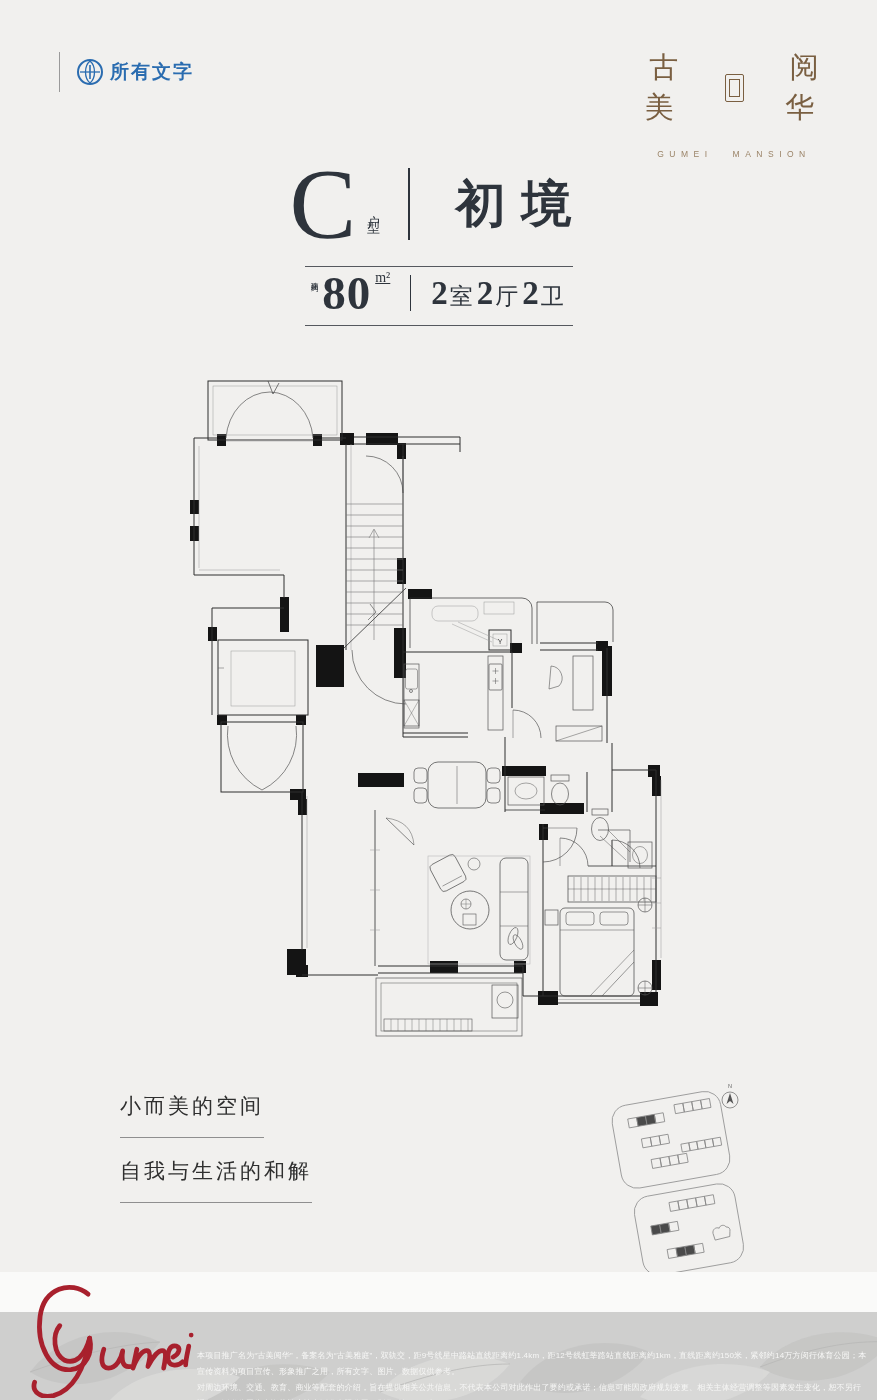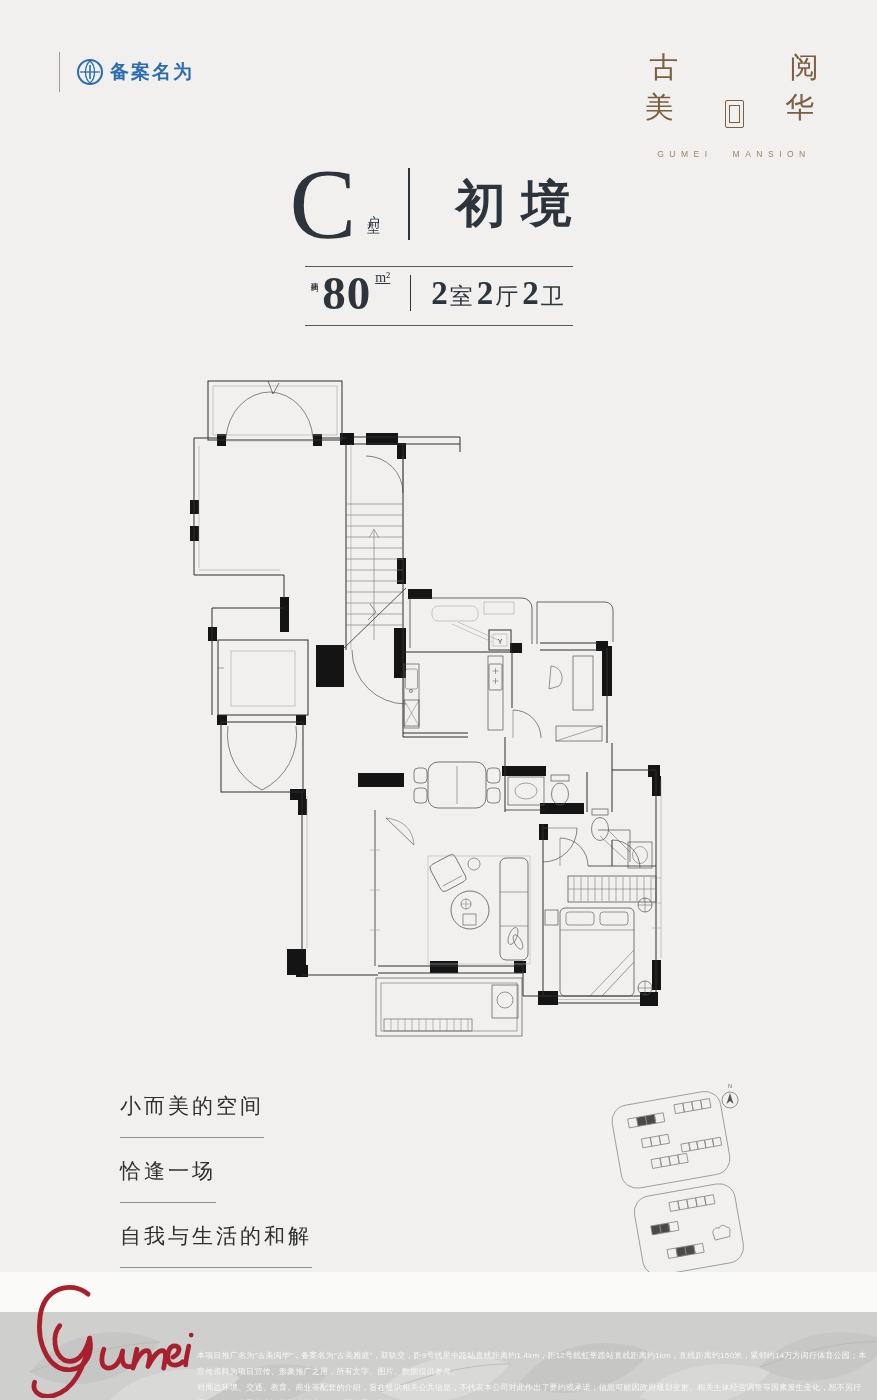--- a/index.html
+++ b/index.html
@@ -10,21 +10,21 @@
   .hd-left{position:absolute;left:45px;top:52px;display:flex;align-items:center;}
   .huafa{display:flex;align-items:flex-start;}
   .huafa-txt{margin-left:7px;}
   .huafa-cn{font-size:16px;font-weight:bold;color:#1d2b4f;letter-spacing:1px;line-height:17px;font-family:"Liberation Sans",sans-serif;}
   .huafa-en{font-size:6.5px;color:#c0392b;letter-spacing:.4px;line-height:8px;}
   .huafa-tag{font-size:6.5px;color:#555;letter-spacing:2.2px;margin-top:6px;}
   .hd-divider{width:1px;height:40px;background:#9a9a9a;margin:0 16px 0 14px;}
   .crec{display:flex;align-items:center;}
   .crec-cn{font-size:19px;font-weight:bold;color:#2a6cb0;letter-spacing:2px;margin-left:6px;font-family:"Liberation Sans",sans-serif;}
   .brand{position:absolute;right:32px;top:48px;width:222px;text-align:center;color:#7a5f41;}
-  .brand-row{display:flex;align-items:flex-end;justify-content:center;gap:20px;}
+  .brand-row{display:flex;align-items:center;justify-content:center;gap:20px;}
   .brand-cn{font-family:"Liberation Serif","DejaVu Serif",serif;font-size:29px;letter-spacing:9px;text-indent:9px;color:#7a5f41;}
   .brand-seal{width:17px;height:26px;border:1.3px solid #7a5f41;border-radius:2px;position:relative;flex:0 0 auto;}
   .brand-seal i{position:absolute;left:3px;top:4px;right:3px;bottom:4px;border:1px solid #7a5f41;}
   .brand-en{margin-top:21px;font-size:8.5px;letter-spacing:5.5px;color:#9b8468;display:flex;justify-content:center;gap:20px;}
 
   
   .title-wrap{position:absolute;left:0;top:158px;width:877px;display:flex;flex-direction:column;align-items:center;color:#2e343c;}
   .t-row1{display:flex;align-items:center;height:92px;}
   .t-letter{font-family:"Liberation Serif","DejaVu Serif",serif;font-size:100px;line-height:86px;color:#2e343c;}
   .t-letter-label{writing-mode:vertical-rl;font-size:13px;letter-spacing:5px;margin:12px 0 0 8px;color:#2e343c;}
@@ -67,21 +67,21 @@
 
   <div class="hd-left">
     <div class="hd-divider"></div>
     <div class="crec">
       <svg width="28" height="28" viewBox="0 0 28 28">
         <circle cx="14" cy="14" r="12" fill="none" stroke="#2a6cb0" stroke-width="2"></circle>
         <path d="M14,3 C8,8 8,20 14,25 M14,3 C20,8 20,20 14,25" fill="none" stroke="#2a6cb0" stroke-width="1.3"></path>
         <line x1="4" y1="14" x2="24" y2="14" stroke="#2a6cb0" stroke-width="1.3"></line>
         <line x1="14" y1="7" x2="14" y2="21" stroke="#2a6cb0" stroke-width="1.6"></line>
       </svg>
-      <span class="crec-cn">备案名为</span>
+      <span class="crec-cn">所有文字</span>
     </div>
   </div>
 
   <div class="brand">
     <div class="brand-row">
       <span class="brand-cn">古美</span>
       <span class="brand-seal">
           <i></i>
         </span>
       <span class="brand-cn">阅华</span>
@@ -392,21 +392,20 @@
       </g>
 
       <line x1="218" y1="668" x2="224" y2="668" stroke-width="0.5"></line>
     </g>
 
     <text x="500" y="644" font-size="7" fill="#333" text-anchor="middle">Y</text>
   </svg>
 
   <div class="quote">
     <div class="q-line"><span>小而美的空间</span></div>
-    <div class="q-line"><span>恰逢一场</span></div>
     <div class="q-line"><span>自我与生活的和解</span></div>
   </div>
 
   <svg class="siteplan" viewBox="0 0 170 200">
     <g>
       <circle cx="122" cy="22" r="8" fill="none" stroke="#777" stroke-width="0.8"></circle>
       <path d="M122,15 L118.5,26 L122,23 L125.5,26 Z" fill="#555"></path>
       <text x="122" y="10" font-size="5.5" fill="#666" text-anchor="middle">N</text>
     </g>
     <g transform="rotate(-10 62 62)" fill="none" stroke="#9a9a9a" stroke-width="0.9">

